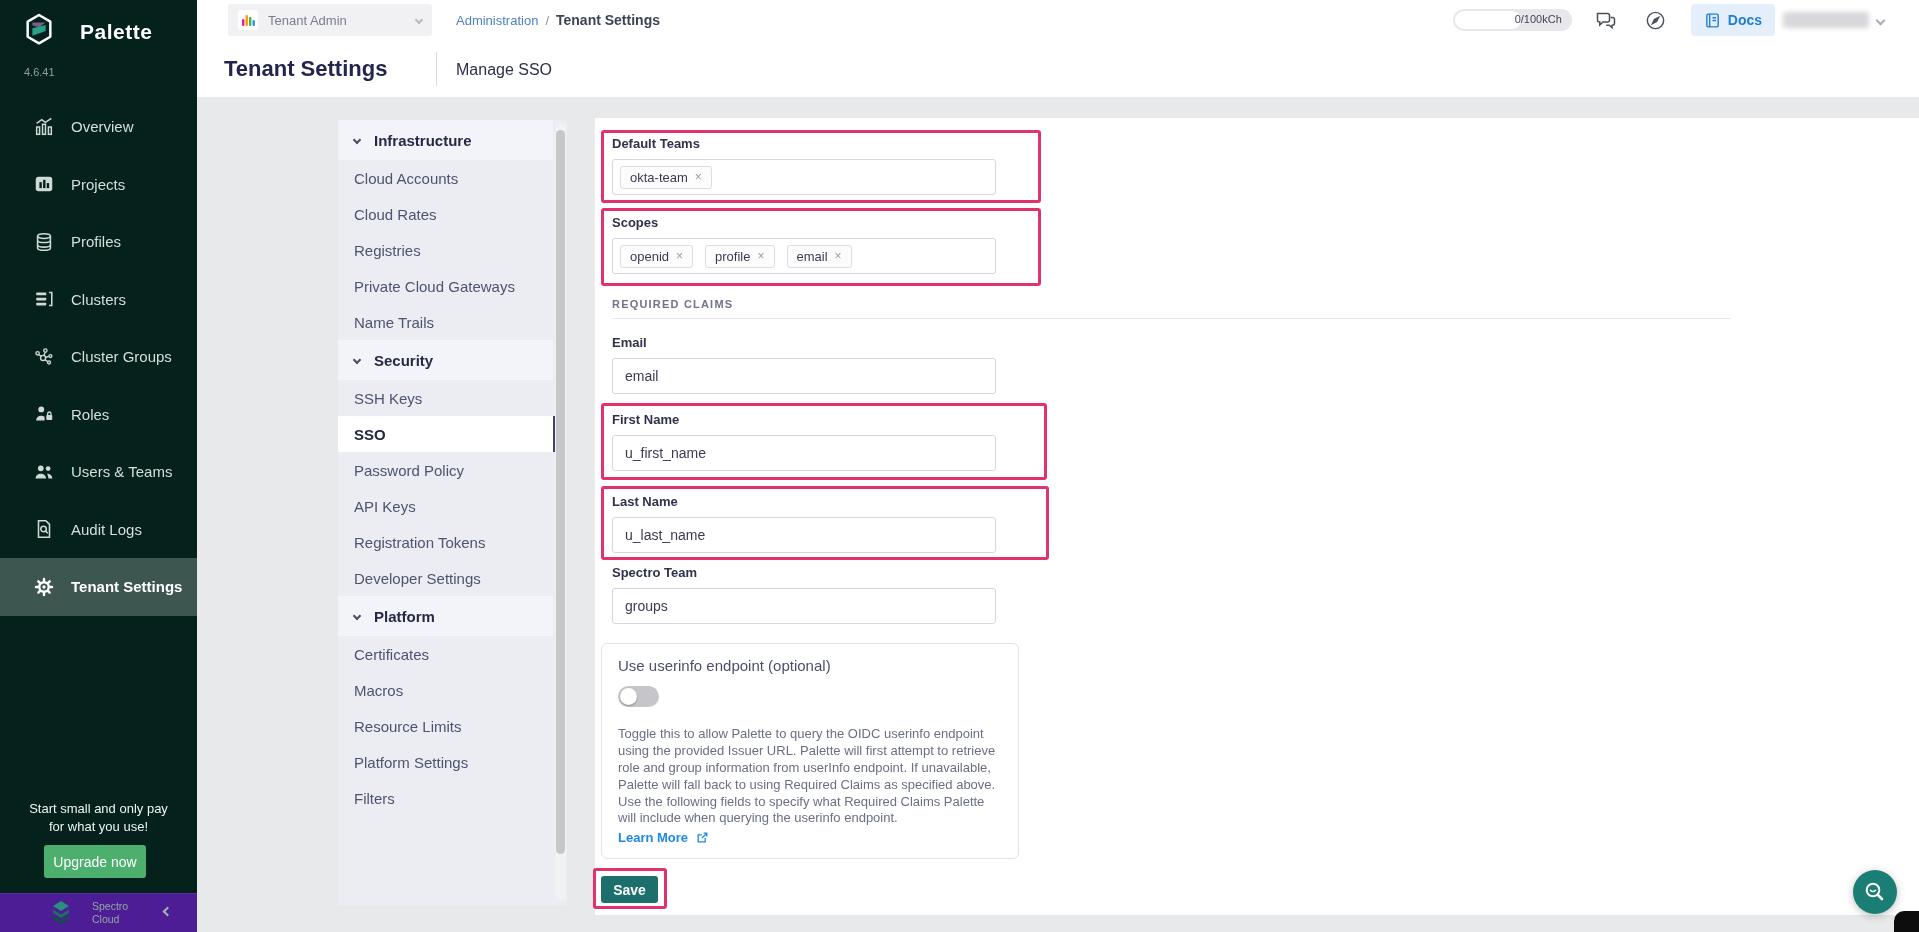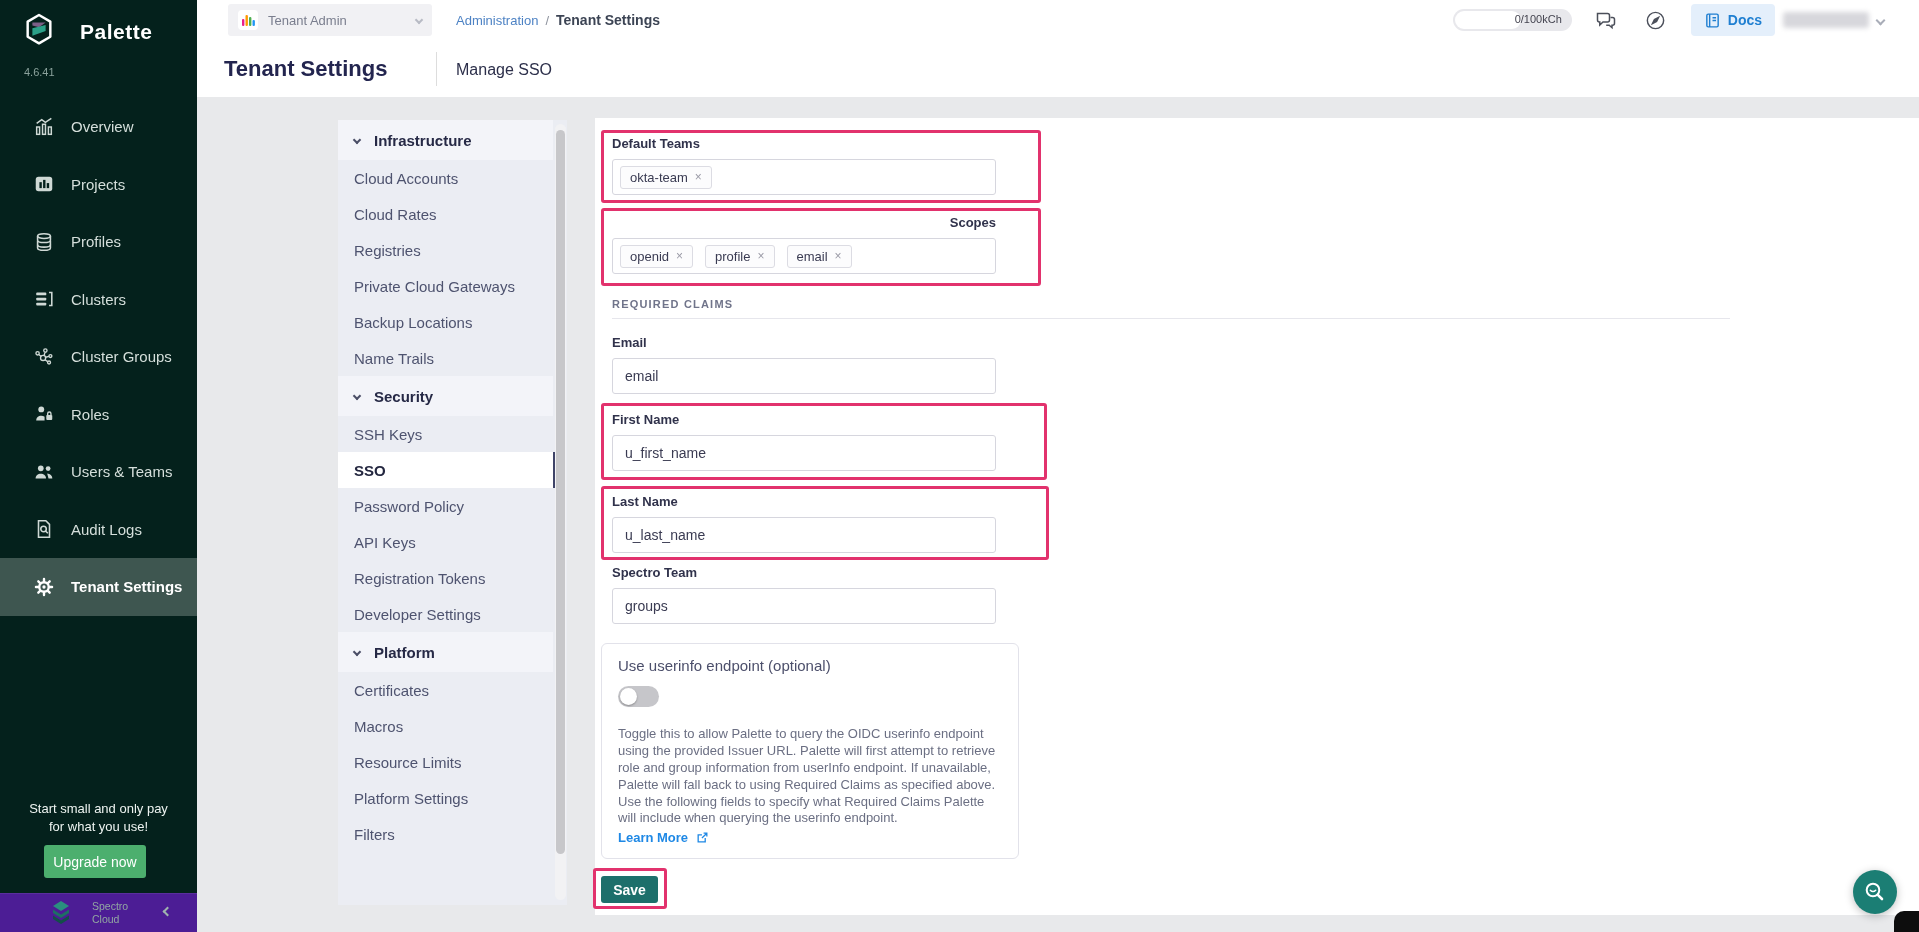--- a/index.html
+++ b/index.html
@@ -293,21 +293,20 @@
   <div class="nav-panel">
     <div class="nav-rows">
       <div class="nav-sec">
         <span class="chev down"></span>
         <span>Infrastructure</span>
       </div>
       <div class="nav-it">Cloud Accounts</div>
       <div class="nav-it">Cloud Rates</div>
       <div class="nav-it">Registries</div>
       <div class="nav-it">Private Cloud Gateways</div>
-      <div class="nav-it">Backup Locations</div>
       <div class="nav-it">Name Trails</div>
 
       <div class="nav-sec">
         <span class="chev down"></span>
         <span>Security</span>
       </div>
       <div class="nav-it">SSH Keys</div>
       <div class="nav-it active">SSO</div>
       <div class="nav-it">Password Policy</div>
       <div class="nav-it">API Keys</div>
@@ -337,21 +336,21 @@
       <span class="f-label">Default Teams</span>
       <div class="chip-box">
         <span class="chip">
           <span>okta-team</span>
           <span class="chip-x"></span>
         </span>
       </div>
     </div>
 
     <div class="hl" style="left:6px; top:90px; width:440px; height:78px;"></div>
-    <div class="grp" style="left:17px; top:97px;text-align:right;">
+    <div class="grp" style="left:17px; top:97px;">
       <span class="f-label">Scopes</span>
       <div class="chip-box">
         <span class="chip">
           <span>openid</span>
           <span class="chip-x"></span>
         </span>
         <span class="chip">
           <span>profile</span>
           <span class="chip-x"></span>
         </span>

